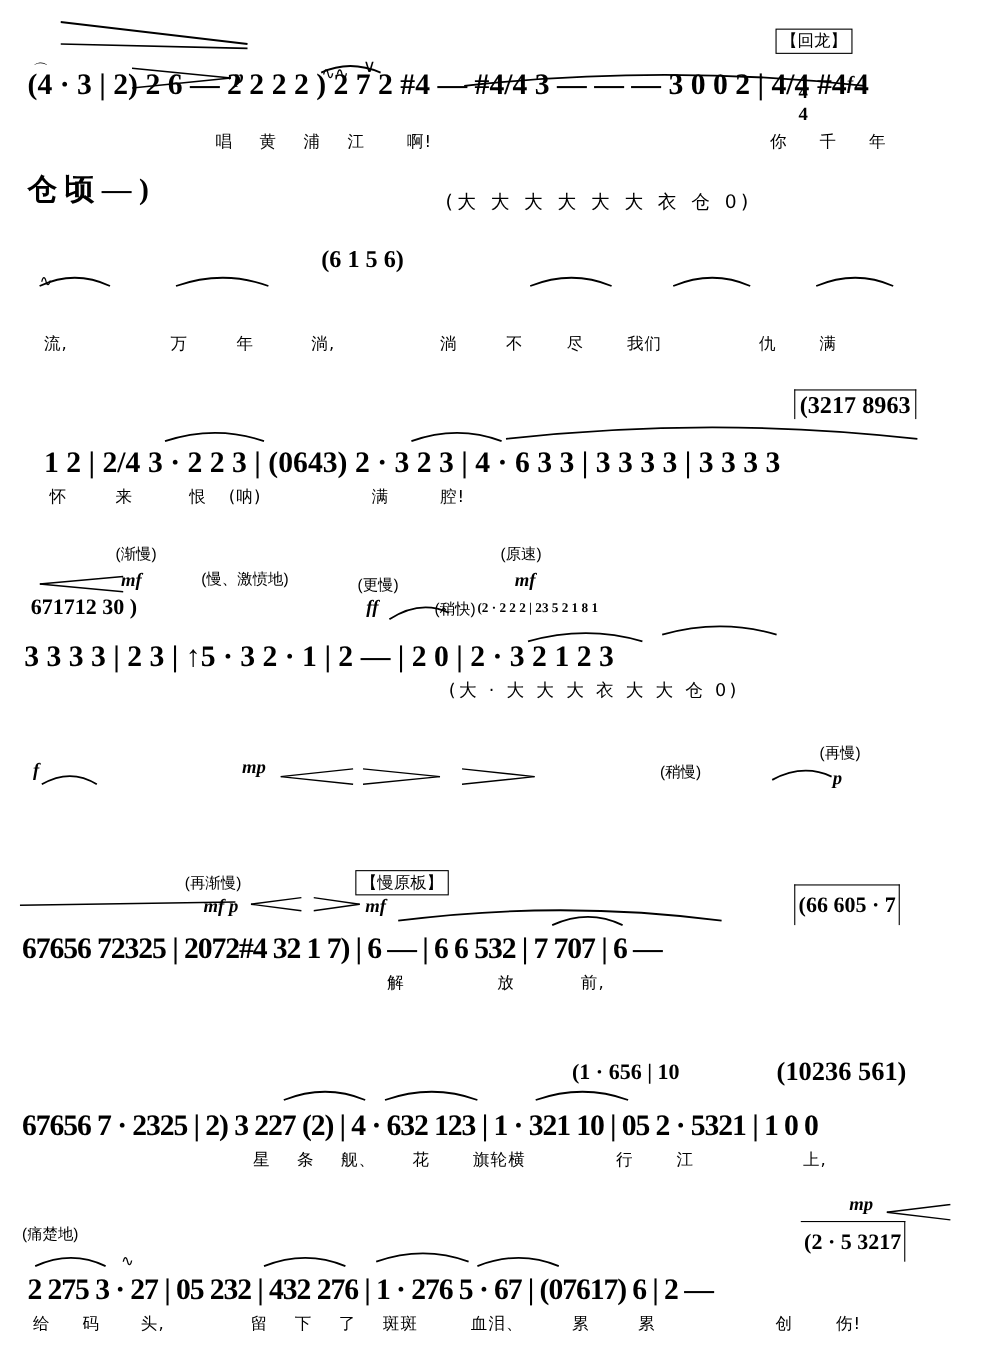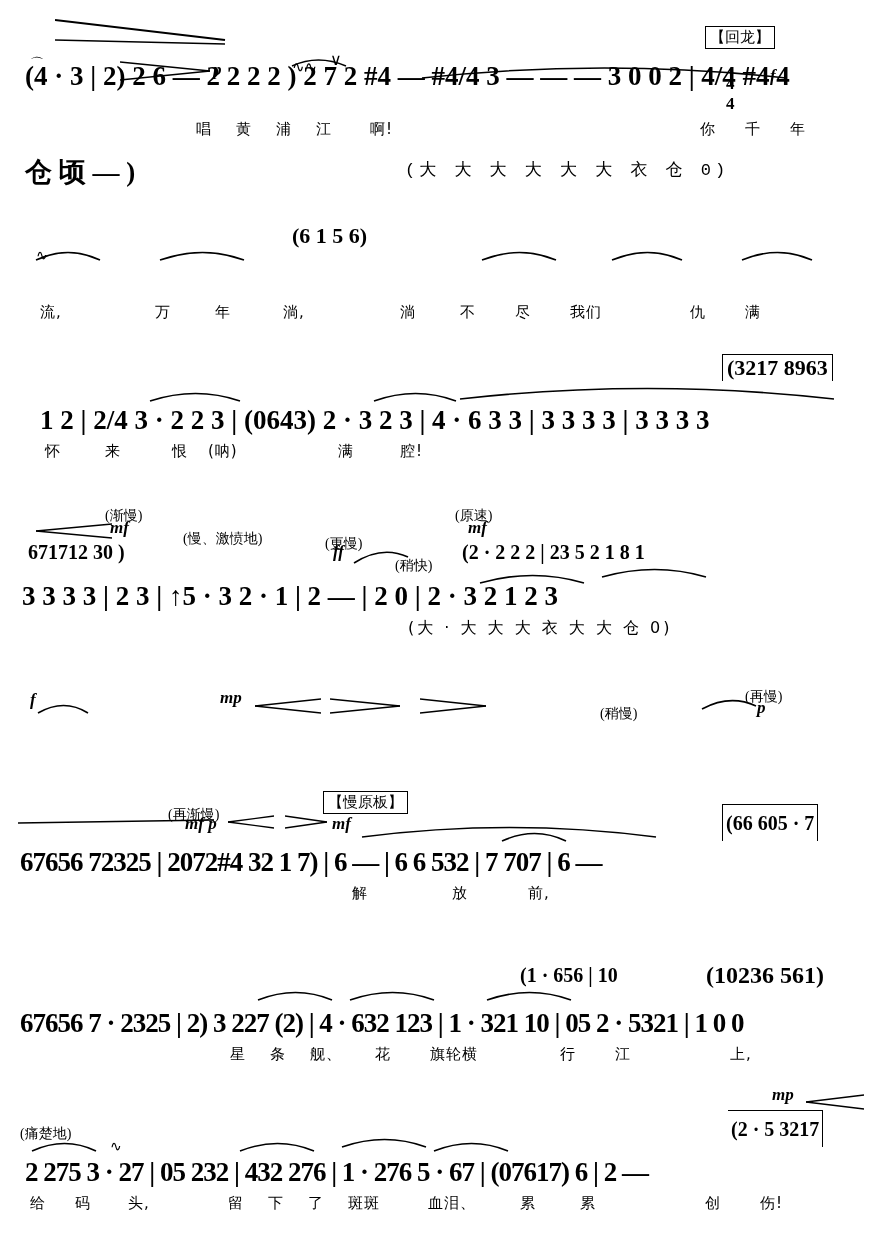--- a/index.html
+++ b/index.html
@@ -32,24 +32,23 @@
     white-space: nowrap;
   }
   .lyrics {
     font-family: "DejaVu Sans", sans-serif;
     font-size: 15px;
     letter-spacing: 1px;
     white-space: nowrap;
     color: #000;
   }
   .tempo-mark {
-    font-family: Liberation Serif, serif;
+    font-family: Liberation Sans, sans-serif;
     font-size: 14px;
     color: #000;
-    margin-top: 12px;
   }
   .dyn {
     font-family: "Liberation Serif", serif;
     font-style: italic;
     font-weight: bold;
     font-size: 17px;
   }
   .boxmark {
     font-family: "DejaVu Sans", sans-serif;
     font-size: 15px;
@@ -110,21 +109,21 @@
       <span class="abs" style="left:316px;">江</span>
       <span class="abs" style="left:370px;">啊!</span>
       <span class="abs" style="left:700px;">你</span>
       <span class="abs" style="left:745px;">千</span>
       <span class="abs" style="left:790px;">年</span>
     </div>
   </div>
 
   <div class="abs" style="left:0;top:150px;width:892px;height:45px;">
     <div class="abs notes" style="left:25px;top:4px;">仓 顷 — )</div>
-    <div class="abs lyrics" style="left:405px;top:8px;font-size:17px;letter-spacing:4px;font-family:Liberation Mono, monospace;">(大 大 大 大 大 大 衣 仓 0)</div>
+    <div class="abs lyrics" style="left:405px;top:22px;font-size:17px;letter-spacing:4px;">(大 大 大 大 大 大 衣 仓 0)</div>
   </div>
 
   <div class="abs" style="left:0;top:215px;width:892px;height:110px;">
     <div class="abs paren-note" style="left:292px;top:8px;">(6 1 5 6)</div>
 
     <svg class="abs" style="left:34px;top:30px;" width="70" height="18">
         <path d="M2 15 Q34 0 66 15" stroke="#000" fill="none" stroke-width="1.6"></path>
       </svg>
     <svg class="abs" style="left:158px;top:30px;" width="90" height="18">
         <path d="M2 15 Q45 0 86 15" stroke="#000" fill="none" stroke-width="1.6"></path>
@@ -187,21 +186,21 @@
       <line x1="0" y1="9" x2="76" y2="2" stroke="#000" stroke-width="1.4"></line>
       <line x1="0" y1="9" x2="76" y2="16" stroke="#000" stroke-width="1.4"></line>
     </svg>
     <div class="abs notes" style="left:28px;top:44px;font-size:20px;">671712  30  )</div>
     <div class="abs tempo-mark" style="left:183px;top:28px;">(慢、激愤地)</div>
     <div class="abs tempo-mark" style="left:325px;top:33px;">(更慢)</div>
     <div class="abs dyn" style="left:333px;top:52px;">ff</div>
     <div class="abs tempo-mark" style="left:395px;top:55px;">(稍快)</div>
     <div class="abs tempo-mark" style="left:455px;top:5px;">(原速)</div>
     <div class="abs dyn" style="left:468px;top:28px;">mf</div>
-    <div class="abs notes" style="left:462px;top:44px;font-size:20px;">(2 · 2  2  2 | 23 5  2 1 8 1</div>
+    <div class="abs notes" style="left:434px;top:44px;font-size:12px;">(2 · 2  2  2 | 23 5  2 1 8 1</div>
 
     <svg class="abs" style="left:352px;top:55px;" width="60" height="20">
         <path d="M2 18 Q30 0 56 12" stroke="#000" fill="none" stroke-width="1.6"></path>
       </svg>
     <svg class="abs" style="left:478px;top:78px;" width="110" height="18">
         <path d="M2 15 Q55 0 106 15" stroke="#000" fill="none" stroke-width="1.6"></path>
       </svg>
     <svg class="abs" style="left:600px;top:72px;" width="110" height="18">
         <path d="M2 15 Q55 0 106 15" stroke="#000" fill="none" stroke-width="1.6"></path>
       </svg>

